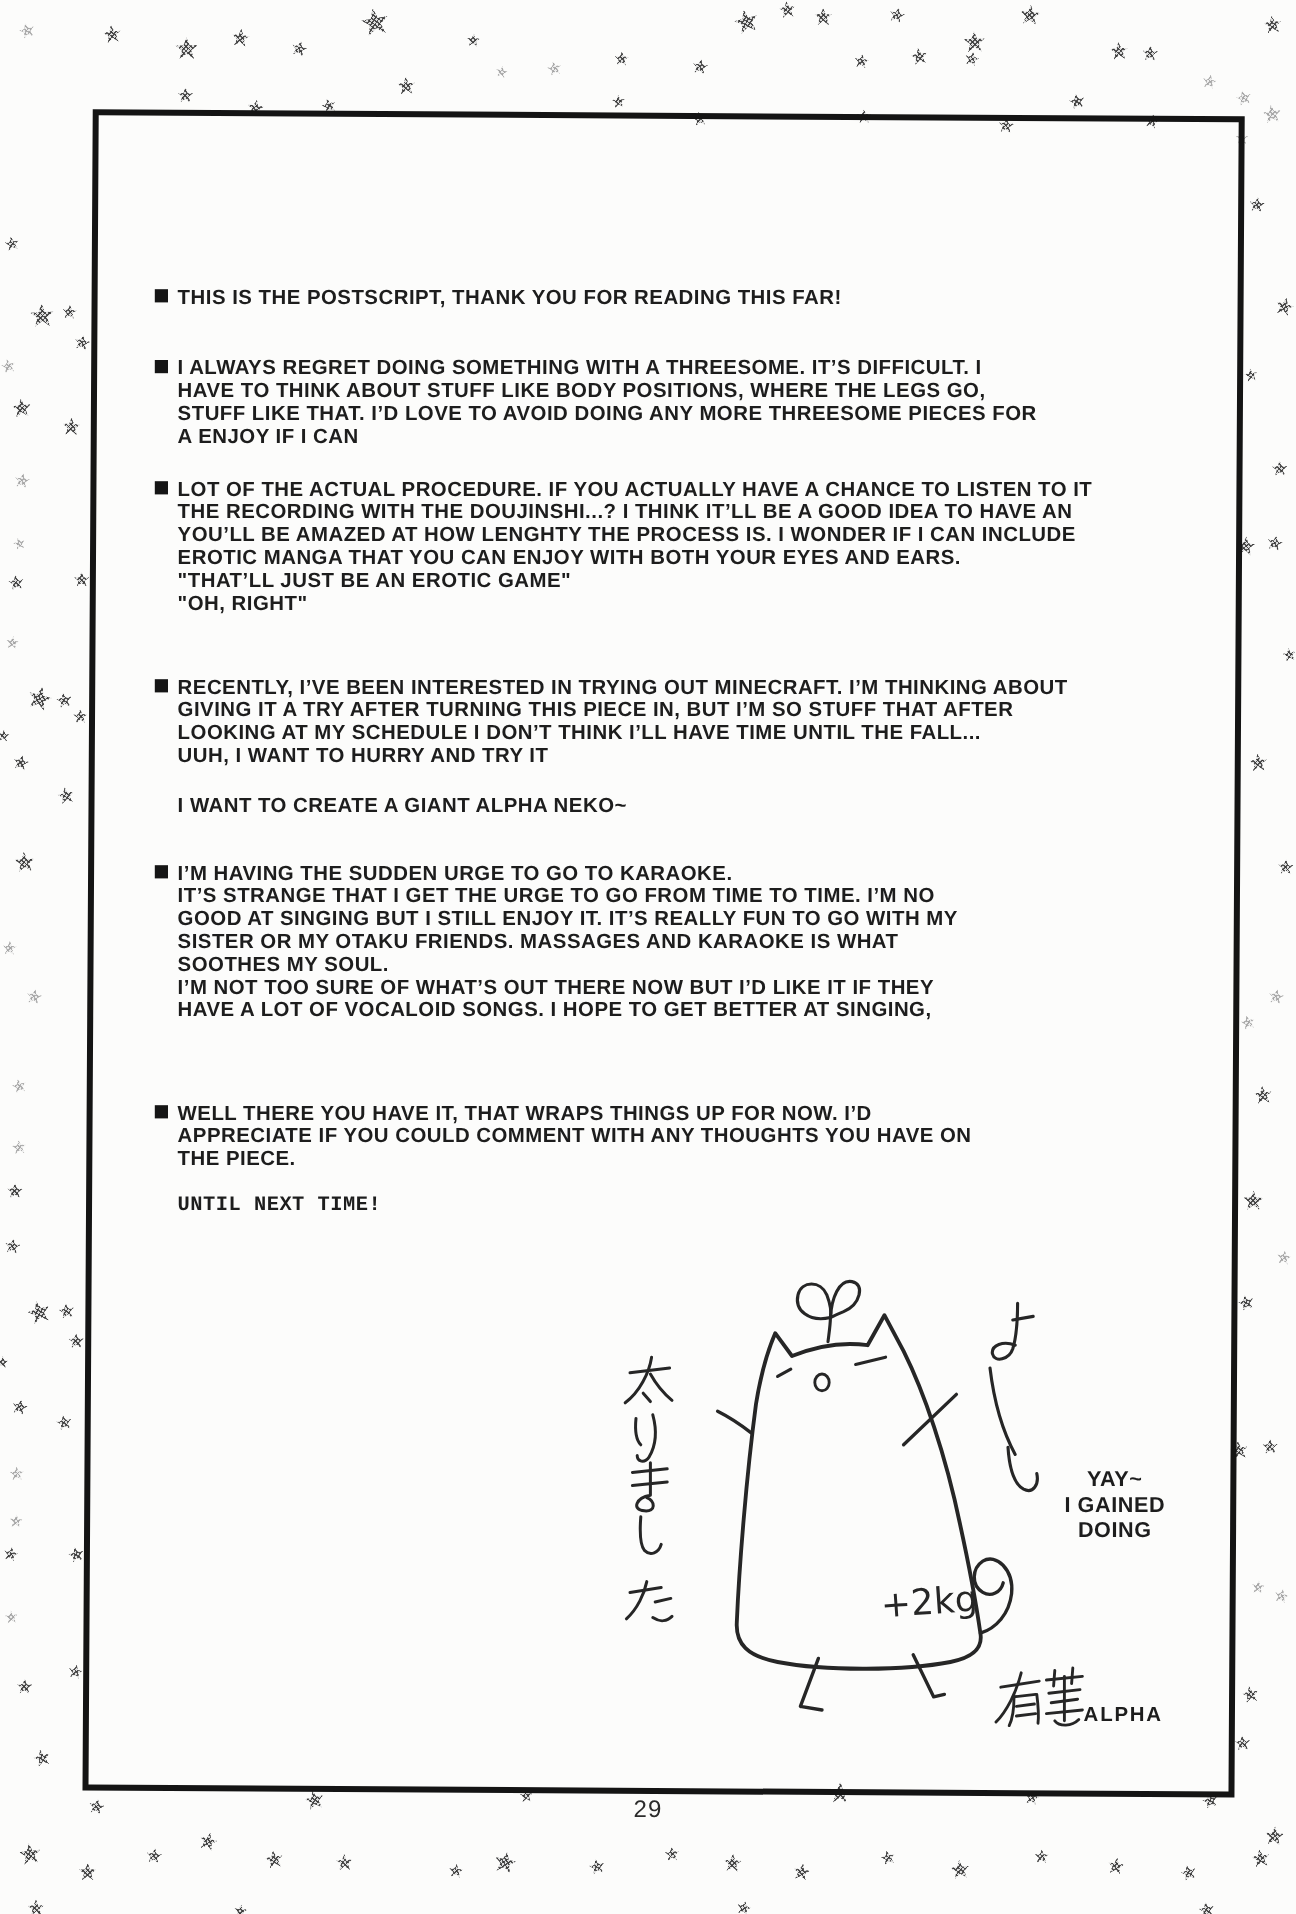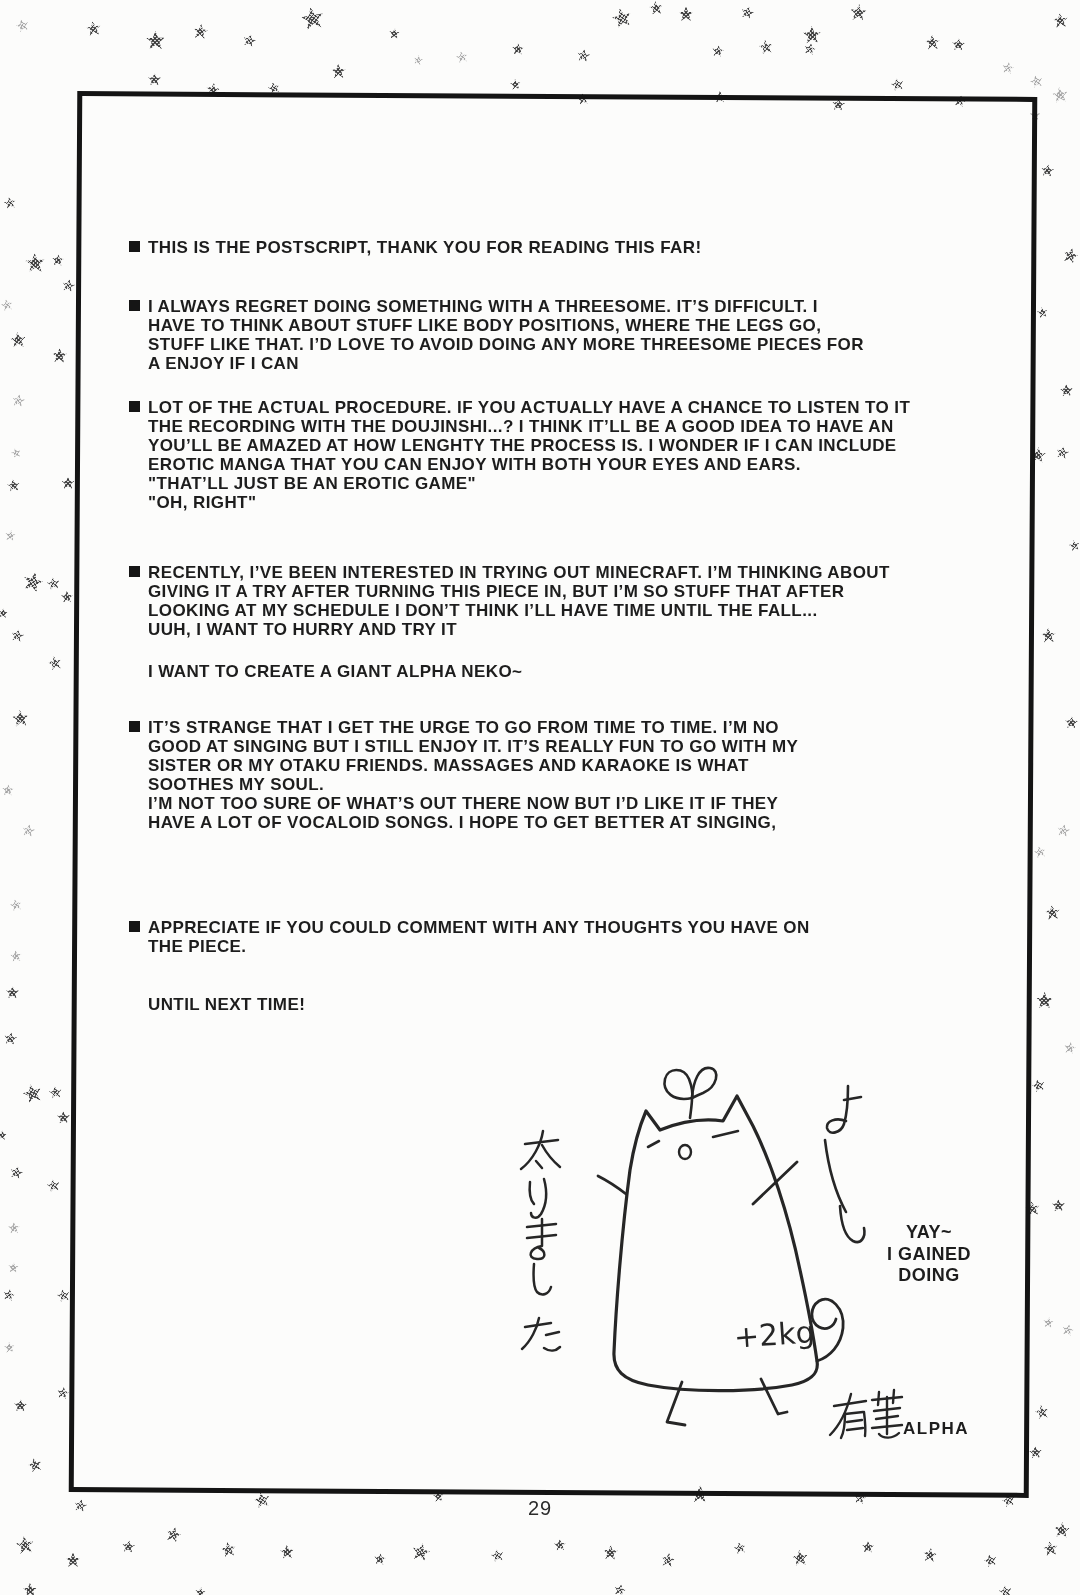--- a/index.html
+++ b/index.html
@@ -205,33 +205,35 @@
       <div class="pline">RECENTLY, I’VE BEEN INTERESTED IN TRYING OUT MINECRAFT. I’M THINKING ABOUT</div>
       <div class="pline">GIVING IT A TRY AFTER TURNING THIS PIECE IN, BUT I’M SO STUFF THAT AFTER</div>
       <div class="pline">LOOKING AT MY SCHEDULE I DON’T THINK I’LL HAVE TIME UNTIL THE FALL...</div>
       <div class="pline">UUH, I WANT TO HURRY AND TRY IT</div>
     </div>
     <div class="para" style="top: 662px;">
       <div class="pline">I WANT TO CREATE A GIANT ALPHA NEKO~</div>
     </div>
     <div class="para" style="top: 718px;">
       <span class="bullet"></span>
+      <div class="pline">I’M HAVING THE SUDDEN URGE TO GO TO KARAOKE.</div>
       <div class="pline">IT’S STRANGE THAT I GET THE URGE TO GO FROM TIME TO TIME. I’M NO</div>
       <div class="pline">GOOD AT SINGING BUT I STILL ENJOY IT. IT’S REALLY FUN TO GO WITH MY</div>
       <div class="pline">SISTER OR MY OTAKU FRIENDS. MASSAGES AND KARAOKE IS WHAT</div>
       <div class="pline">SOOTHES MY SOUL.</div>
       <div class="pline">I’M NOT TOO SURE OF WHAT’S OUT THERE NOW BUT I’D LIKE IT IF THEY</div>
       <div class="pline">HAVE A LOT OF VOCALOID SONGS. I HOPE TO GET BETTER AT SINGING,</div>
     </div>
     <div class="para" style="top: 918px;">
       <span class="bullet"></span>
+      <div class="pline">WELL THERE YOU HAVE IT, THAT WRAPS THINGS UP FOR NOW. I’D</div>
       <div class="pline">APPRECIATE IF YOU COULD COMMENT WITH ANY THOUGHTS YOU HAVE ON</div>
       <div class="pline">THE PIECE.</div>
     </div>
-    <div class="para" style="top: 995px;">
+    <div class="para" style="top: 995px; font-family: Liberation Mono, monospace;">
       <div class="pline">UNTIL NEXT TIME!</div>
     </div>
   </div>
 
 <div class="cat-wrap">
   <svg width="440" height="470" viewBox="0 0 440 470">
 
     <g>
       <path class="ink" stroke-width="3.2" fill="#fcfcfb" d="M144,322 C146,275 152,200 160,140 C164,115 170,95 176,81 L190,100 C210,92 232,88 253,91 L267,66 L283,96 C300,130 318,182 330,240 C337,272 344,310 347,331 C349,343 342,351 322,355 C285,362 220,363 178,355 C153,350 143,340 144,322 Z"></path>
     </g>

